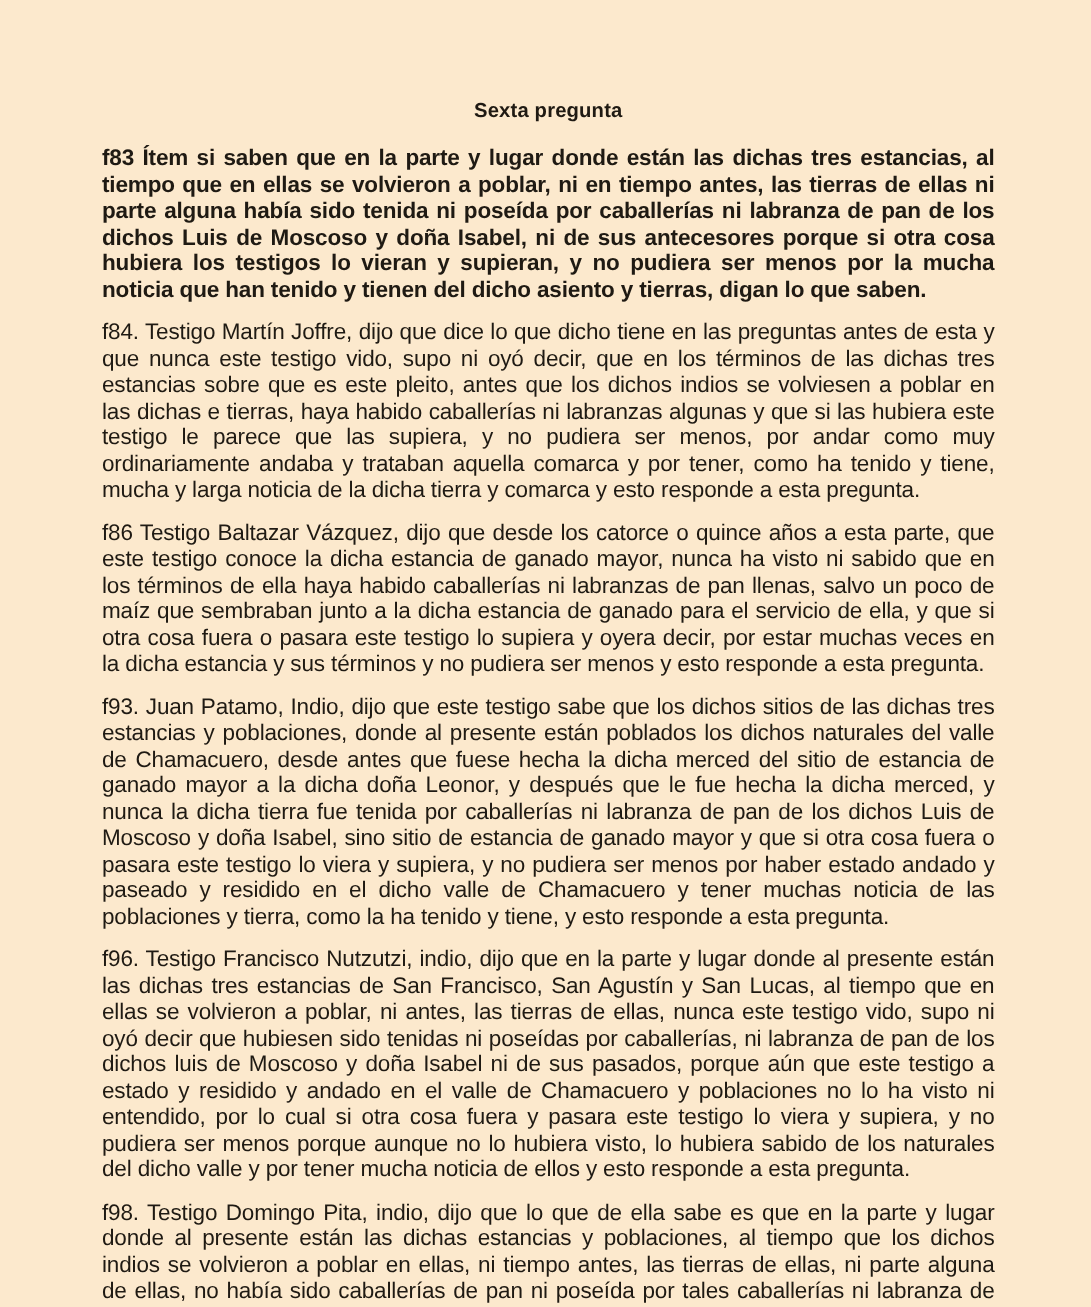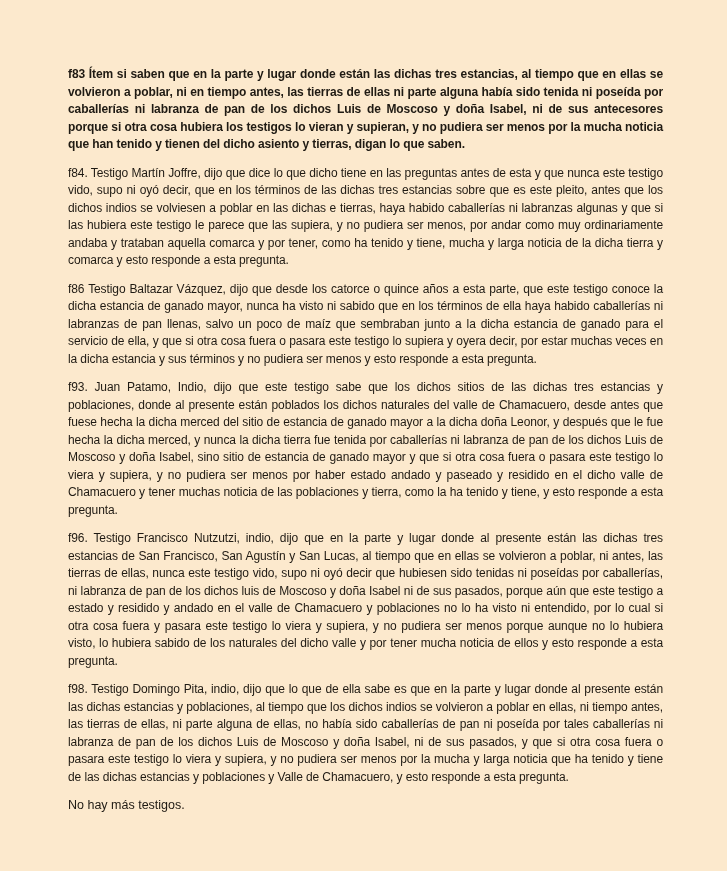--- a/index.html
+++ b/index.html
@@ -22,41 +22,42 @@
     padding: 66px 64px 20px 68px;
   }
   .doc-title {
     font-size: 13.5px;
     font-weight: bold;
     text-align: center;
     margin: 0 0 16px 0;
     letter-spacing: 0.1px;
   }
   .para {
-    font-size: 12px;
+    font-size: 15px;
     line-height: 17.5px;
     text-align: justify;
     margin: 0 0 11px 0;
     letter-spacing: -0.1px;
   }
   .para.lead {
     font-weight: bold;
   }
   .closing {
     font-size: 12.5px;
     line-height: 17.5px;
     text-align: left;
     margin: 2px 0 0 0;
   }
 </style>
 </head>
 <body style="background: rgb(252, 233, 205); color: rgb(31, 26, 19);">
 
 <div class="page">
 
+  <h1 class="doc-title">Sexta pregunta</h1>
 
   <p class="para lead">f83 Ítem si saben que en la parte y lugar donde están las dichas tres estancias, al tiempo que en ellas se volvieron a poblar, ni en tiempo antes, las tierras de ellas ni parte alguna había sido tenida ni poseída por caballerías ni labranza de pan de los dichos Luis de Moscoso y doña Isabel, ni de sus antecesores porque si otra cosa hubiera los testigos lo vieran y supieran, y no pudiera ser menos por la mucha noticia que han tenido y tienen del dicho asiento y tierras, digan lo que saben.</p>
 
   <p class="para">f84. Testigo Martín Joffre, dijo que dice lo que dicho tiene en las preguntas antes de esta y que nunca este testigo vido, supo ni oyó decir, que en los términos de las dichas tres estancias sobre que es este pleito, antes que los dichos indios se volviesen a poblar en las dichas e tierras, haya habido caballerías ni labranzas algunas y que si las hubiera este testigo le parece que las supiera, y no pudiera ser menos, por andar como muy ordinariamente andaba y trataban aquella comarca y por tener, como ha tenido y tiene, mucha y larga noticia de la dicha tierra y comarca y esto responde a esta pregunta.</p>
 
   <p class="para">f86 Testigo Baltazar Vázquez, dijo que desde los catorce o quince años a esta parte, que este testigo conoce la dicha estancia de ganado mayor, nunca ha visto ni sabido que en los términos de ella haya habido caballerías ni labranzas de pan llenas, salvo un poco de maíz que sembraban junto a la dicha estancia de ganado para el servicio de ella, y que si otra cosa fuera o pasara este testigo lo supiera y oyera decir, por estar muchas veces en la dicha estancia y sus términos y no pudiera ser menos y esto responde a esta pregunta.</p>
 
   <p class="para">f93. Juan Patamo, Indio, dijo que este testigo sabe que los dichos sitios de las dichas tres estancias y poblaciones, donde al presente están poblados los dichos naturales del valle de Chamacuero, desde antes que fuese hecha la dicha merced del sitio de estancia de ganado mayor a la dicha doña Leonor, y después que le fue hecha la dicha merced, y nunca la dicha tierra fue tenida por caballerías ni labranza de pan de los dichos Luis de Moscoso y doña Isabel, sino sitio de estancia de ganado mayor y que si otra cosa fuera o pasara este testigo lo viera y supiera, y no pudiera ser menos por haber estado andado y paseado y residido en el dicho valle de Chamacuero y tener muchas noticia de las poblaciones y tierra, como la ha tenido y tiene, y esto responde a esta pregunta.</p>
 
   <p class="para">f96. Testigo Francisco Nutzutzi, indio, dijo que en la parte y lugar donde al presente están las dichas tres estancias de San Francisco, San Agustín y San Lucas, al tiempo que en ellas se volvieron a poblar, ni antes, las tierras de ellas, nunca este testigo vido, supo ni oyó decir que hubiesen sido tenidas ni poseídas por caballerías, ni labranza de pan de los dichos luis de Moscoso y doña Isabel ni de sus pasados, porque aún que este testigo a estado y residido y andado en el valle de Chamacuero y poblaciones no lo ha visto ni entendido, por lo cual si otra cosa fuera y pasara este testigo lo viera y supiera, y no pudiera ser menos porque aunque no lo hubiera visto, lo hubiera sabido de los naturales del dicho valle y por tener mucha noticia de ellos y esto responde a esta pregunta.</p>

